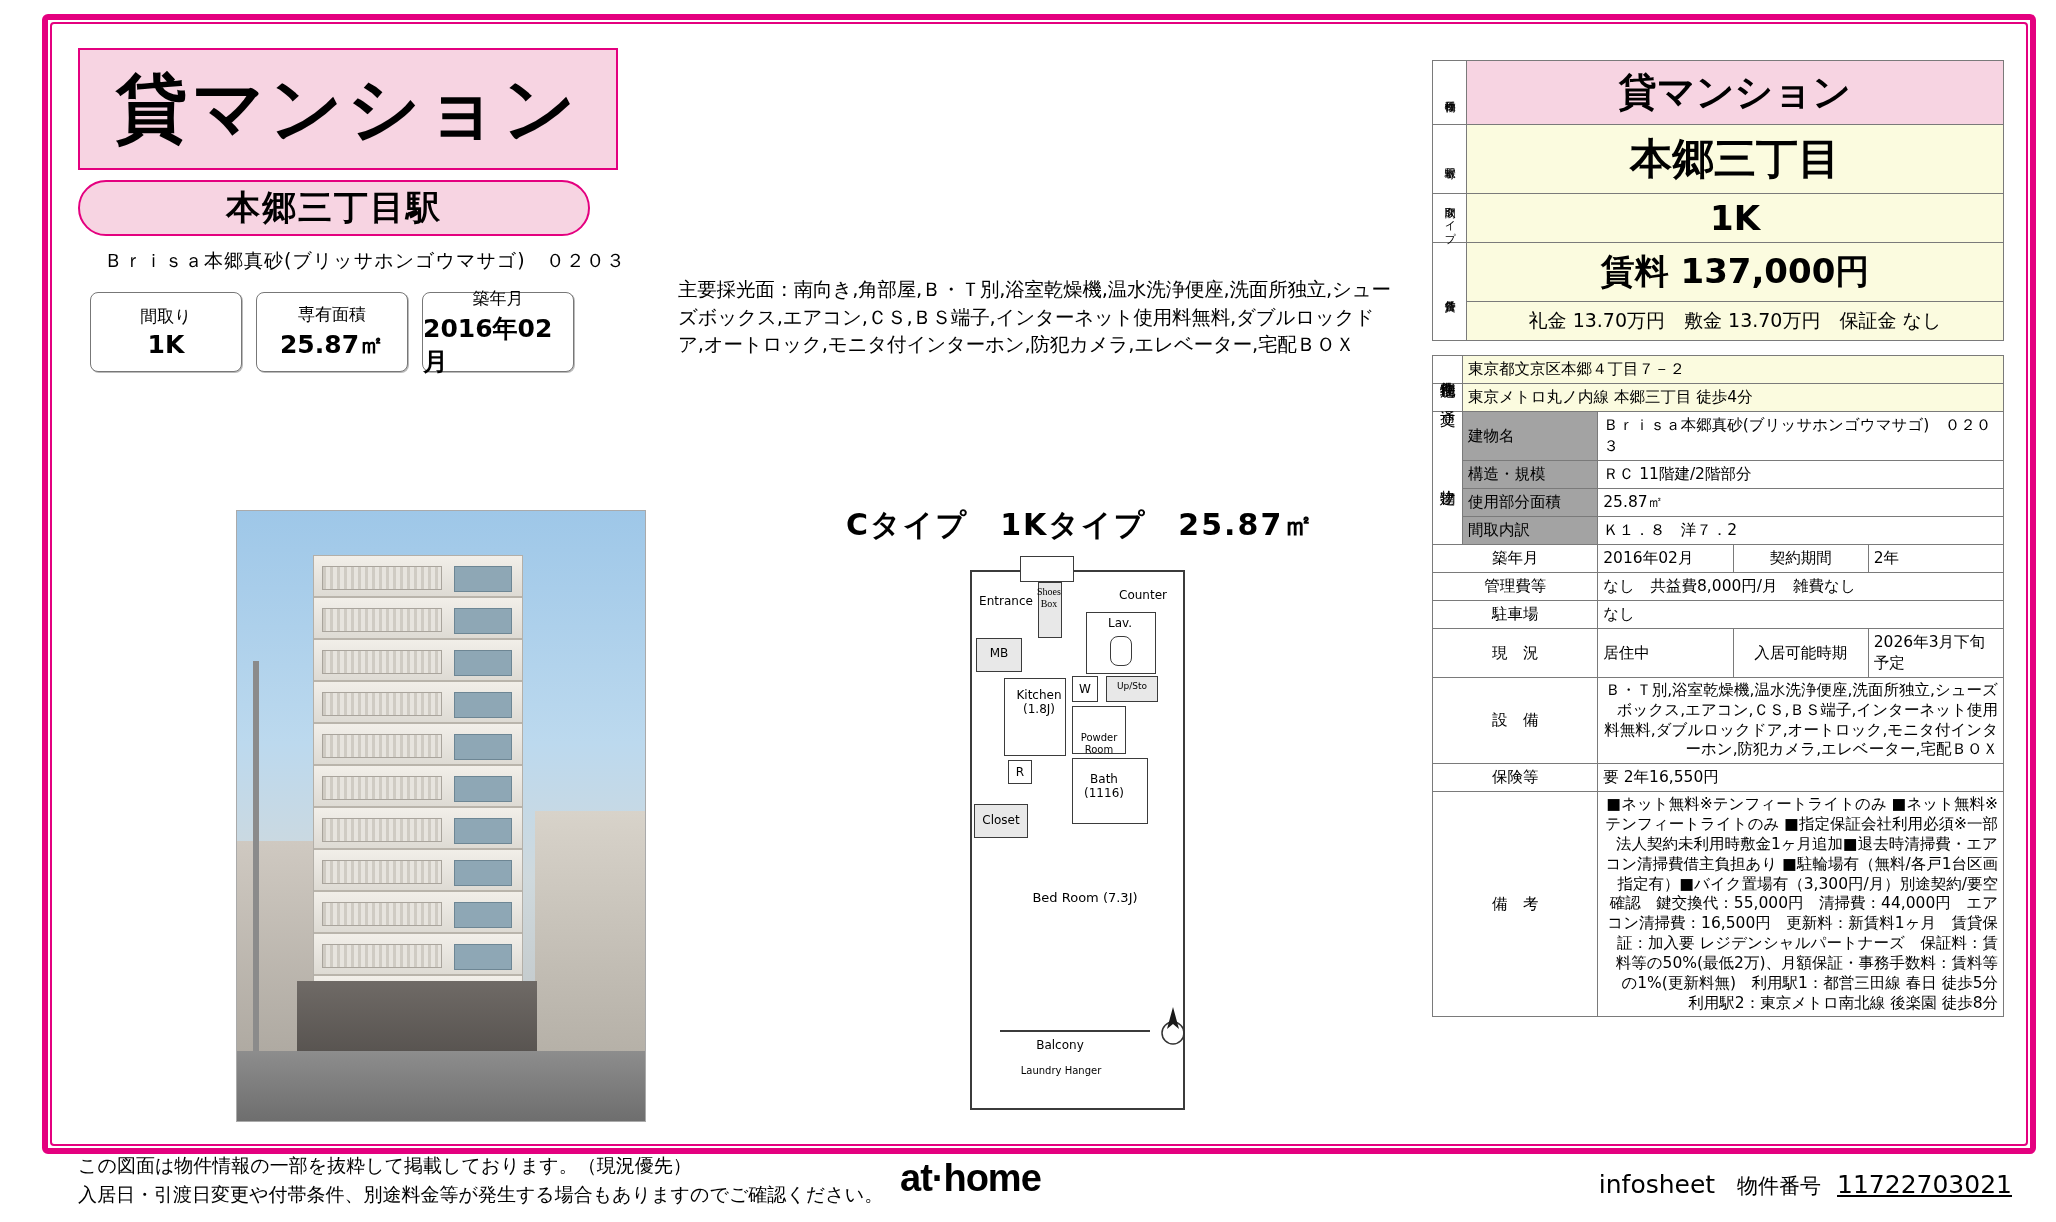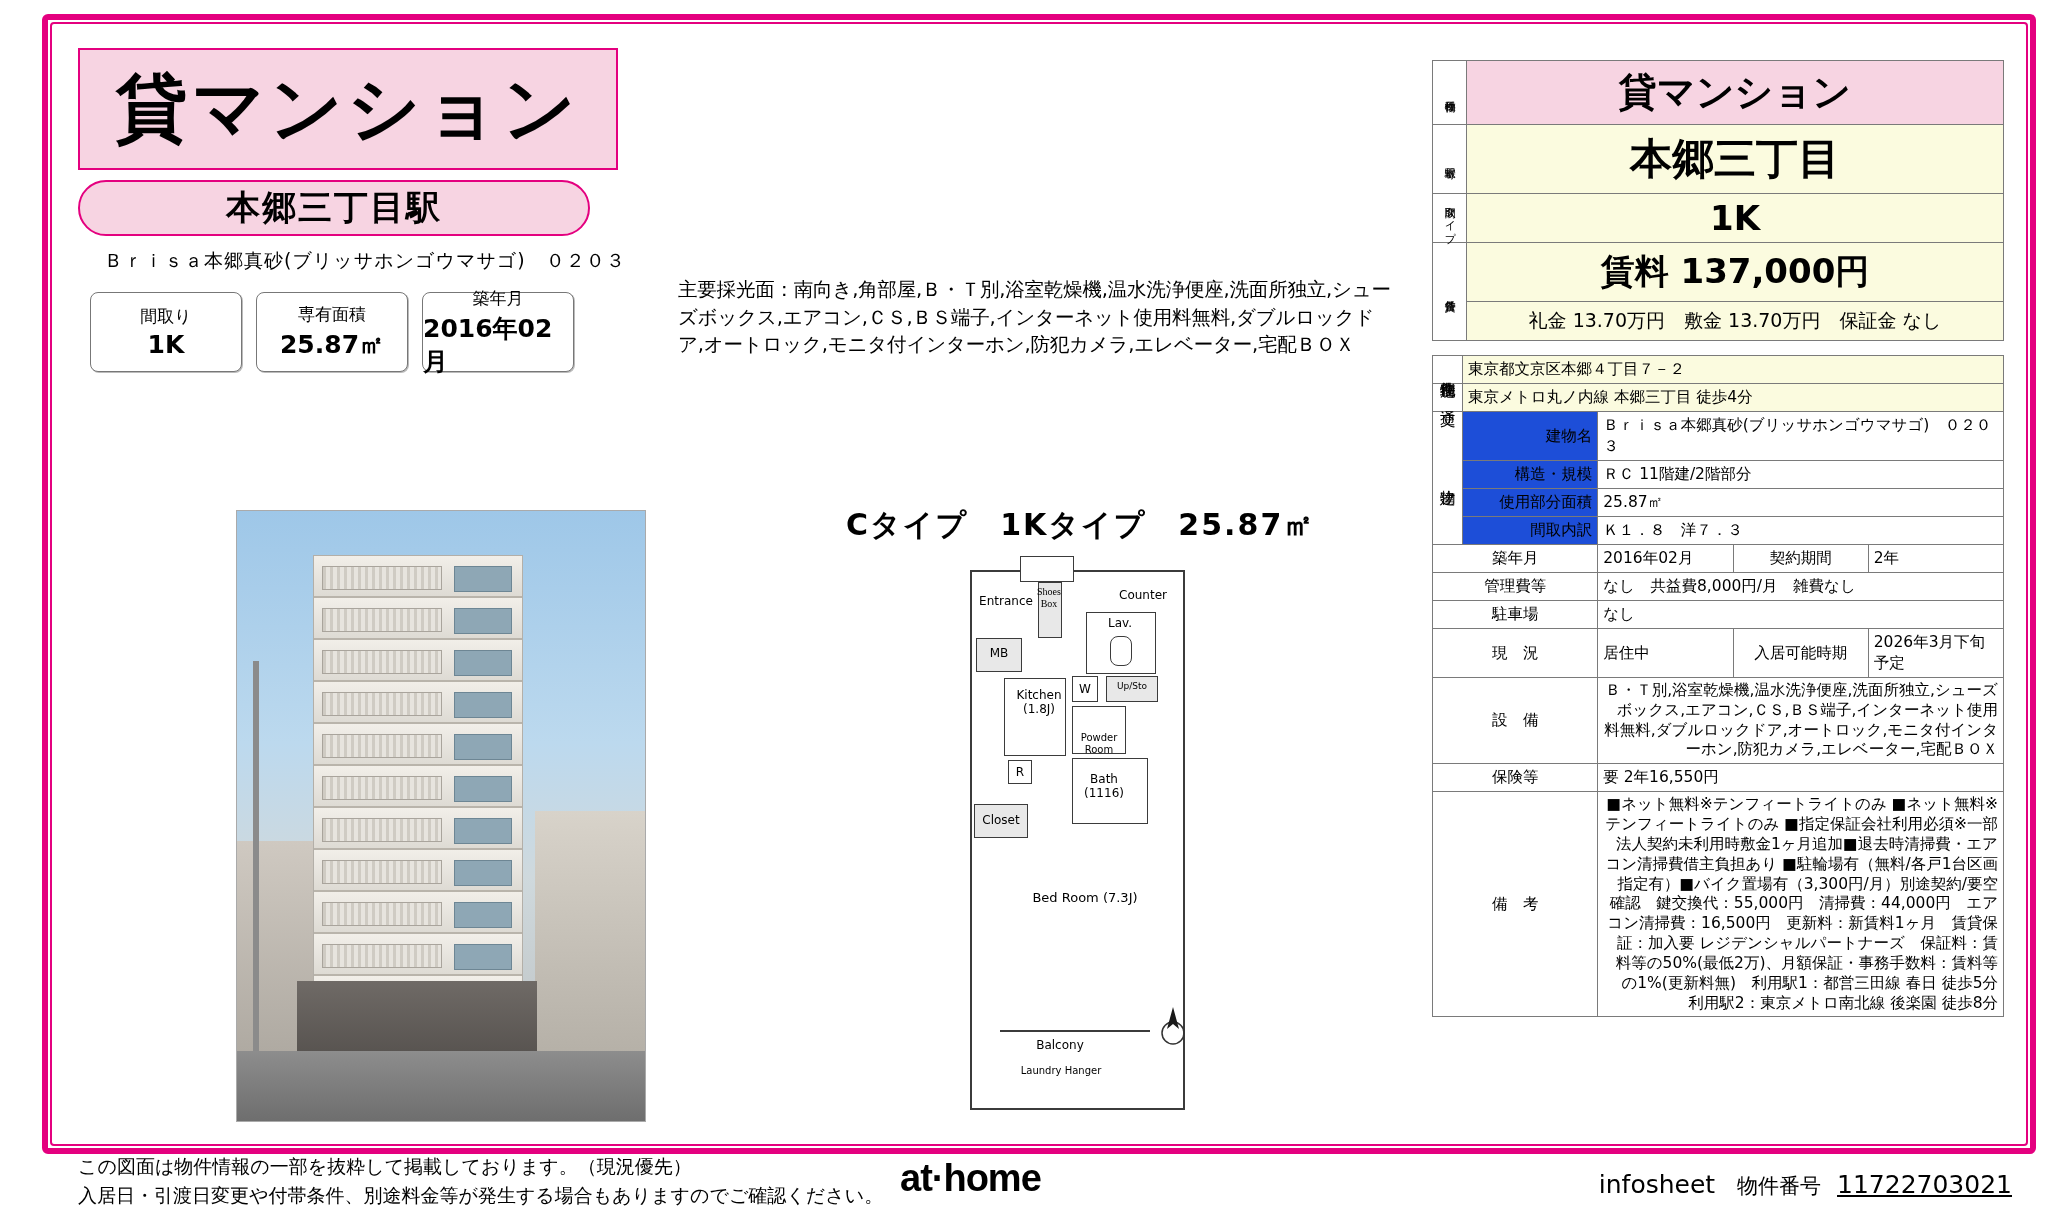--- a/index.html
+++ b/index.html
@@ -166,34 +166,34 @@
   .cell-cream { background:#fbfbdf; text-align:center; font-weight:bold; }
   .c-station { font-size:42px; padding:6px 0; }
   .c-type { font-size:34px; padding:4px 0; }
   .c-rent { font-size:34px; padding:6px 0; }
   .c-fee { font-size:19px; padding:6px 0; font-weight:normal; }
 
   table.t2 { border-collapse:collapse; width:572px; table-layout:fixed; margin-top:14px; }
   table.t2 td { border:1px solid #7a7a7a; font-family:"DejaVu Sans", sans-serif; font-size:15.5px; padding:3px 5px; }
   .addr-cell { background:#fbfbdf; font-size:20px; padding:7px 8px; }
   .traffic-cell { background:#fbfbdf; font-size:19px; padding:7px 8px; }
-  .sub-lbl { width:100px; text-align:right; font-size:14px; background:#1d4ed8; }
+  .sub-lbl { width:100px; text-align:left; font-size:14px; background:#a3a3a3; }
   .v-lbl2 {
     width:30px; font-size:12px; text-align:center; line-height:1.05;
     writing-mode:vertical-rl; white-space:nowrap; padding:2px 1px;
   }
   .lbl-h { width:88px; text-align:center; font-size:14px; }
   .small { font-size:13.5px; }
   .remarks { font-size:12.6px; line-height:1.28; padding:4px 5px;text-align:right; }
 
   
   .footer-note {
     position:absolute; left:78px; bottom:12px;
     font-size:19px; line-height:1.5;
-    font-family:Liberation Sans, sans-serif;
+    font-family:Liberation Mono, monospace;
   }
   .athome {
     position:absolute; left:900px; bottom:22px;
     font-size:38px; font-weight:bold; letter-spacing:-1px;
     font-family:"Liberation Sans", sans-serif;
   }
   .infosheet {
     position:absolute; right:44px; bottom:22px;
     font-size:25px; font-family:"DejaVu Sans", sans-serif;
   }
@@ -372,21 +372,21 @@
       <tr>
         <td class="sub-lbl">構造・規模</td>
         <td colspan="3">ＲＣ 11階建/2階部分</td>
       </tr>
       <tr>
         <td class="sub-lbl">使用部分面積</td>
         <td colspan="3">25.87㎡</td>
       </tr>
       <tr>
         <td class="sub-lbl">間取内訳</td>
-        <td colspan="3">Ｋ１．８　洋７．３</td>
+        <td colspan="3">Ｋ１．８　洋７．2</td>
       </tr>
       <tr>
         <td class="lbl-h" colspan="2">築年月</td>
         <td>2016年02月</td>
         <td class="lbl-h">契約期間</td>
         <td>2年</td>
       </tr>
       <tr>
         <td class="lbl-h" colspan="2">管理費等</td>
         <td colspan="3">なし　共益費8,000円/月　雑費なし</td>

